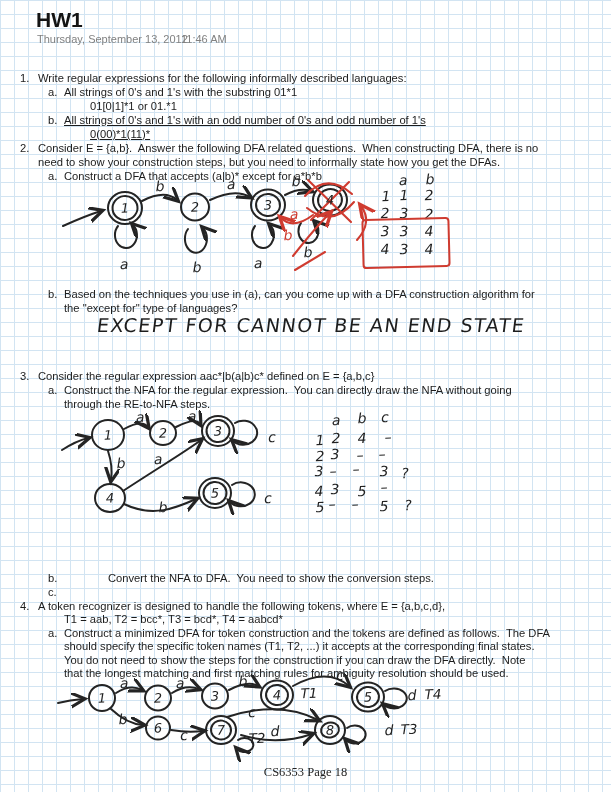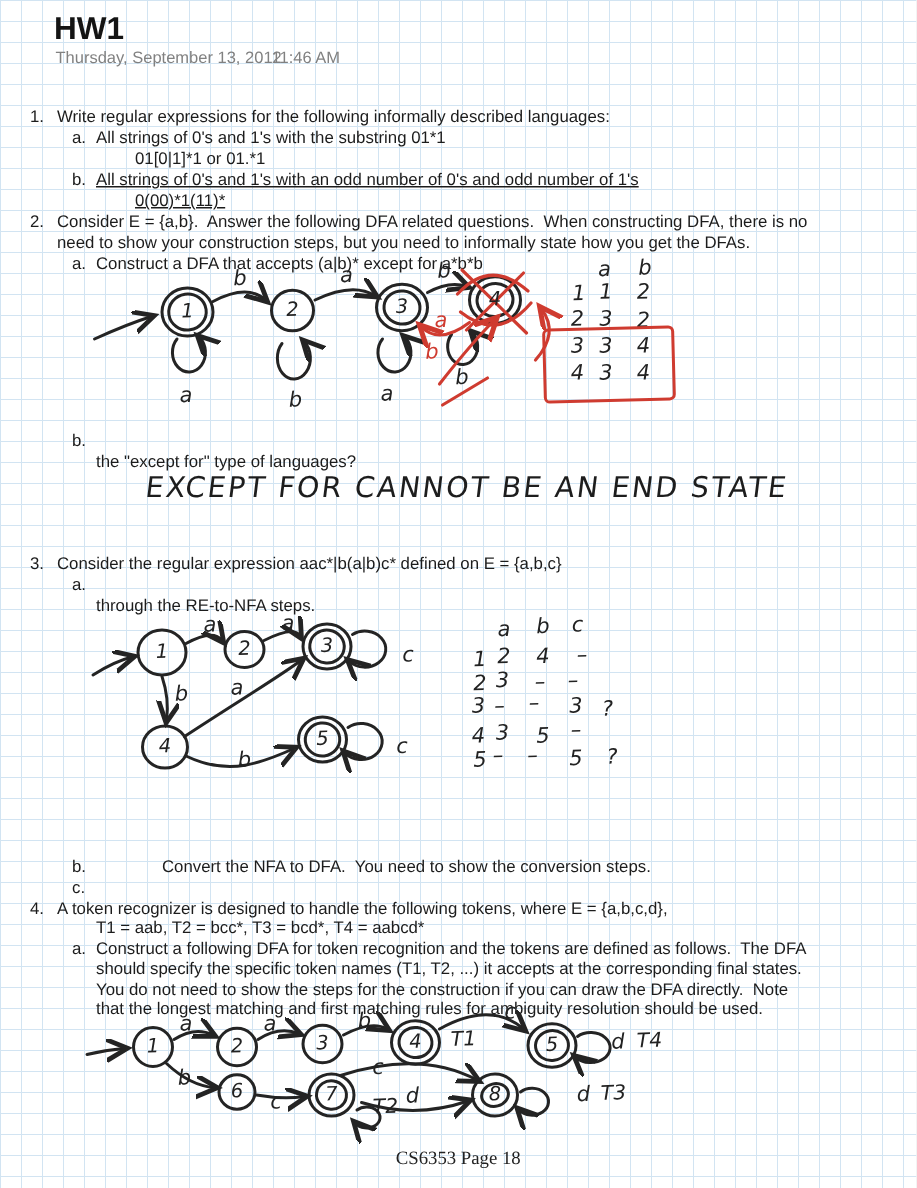--- a/index.html
+++ b/index.html
@@ -117,26 +117,28 @@
   <span class="hwl" style="left:429px;top:214px;">2</span>
   <span class="hwl" style="left:385px;top:231px;">3</span>
   <span class="hwl" style="left:404px;top:231px;">3</span>
   <span class="hwl" style="left:429px;top:231px;">4</span>
   <span class="hwl" style="left:385px;top:249px;">4</span>
   <span class="hwl" style="left:404px;top:249px;">3</span>
   <span class="hwl" style="left:429px;top:249px;">4</span>
   <div class="redbox" style="left:362px;top:218px;width:84px;height:46px;"></div>
 
   <div class="tline" style="left:48px;top:288px;">b.</div>
+  <div class="tline" style="left:64px;top:288px;">Based on the techniques you use in (a), can you come up with a DFA construction algorithm for</div>
   <div class="tline" style="left:64px;top:302px;">the "except for" type of languages?</div>
   <div class="hw-note" style="left:97px;top:314px;">EXCEPT FOR CANNOT BE AN END STATE</div>
 
   <div class="tline" style="left:20px;top:370px;">3.</div>
   <div class="tline" style="left:38px;top:370px;">Consider the regular expression aac*|b(a|b)c* defined on E = {a,b,c}</div>
   <div class="tline" style="left:48px;top:384px;">a.</div>
+  <div class="tline" style="left:64px;top:384px;">Construct the NFA for the regular expression.  You can directly draw the NFA without going</div>
   <div class="tline" style="left:64px;top:398px;">through the RE-to-NFA steps.</div>
 
   <svg class="sketch" style="left:58px;top:408px;" width="280" height="120" viewBox="0 0 280 120">
     <defs>
       <marker id="m2" markerWidth="9" markerHeight="9" refX="6" refY="3.5" orient="auto">
         <path d="M0,0 L7,3.5 L0,7" style="stroke:#242424;stroke-width:1.6;fill:none"></path>
       </marker>
     </defs>
     <path d="M4,42 Q18,33 30,30" marker-end="url(#m2)"></path>
     <ellipse cx="50" cy="27" rx="16" ry="15"></ellipse>
@@ -194,21 +196,21 @@
   <span class="hwl" style="left:384px;top:506px;">5</span>
   <span class="hwl" style="left:408px;top:505px;">?</span>
 
   <div class="tline" style="left:48px;top:572px;">b.</div>
   <div class="tline" style="left:64px;top:572px;margin-left:44px;">Convert the NFA to DFA.  You need to show the conversion steps.</div>
   <div class="tline" style="left:48px;top:586px;">c.</div>
   <div class="tline" style="left:20px;top:600px;">4.</div>
   <div class="tline" style="left:38px;top:600px;">A token recognizer is designed to handle the following tokens, where E = {a,b,c,d},</div>
   <div class="tline" style="left:64px;top:613px;">T1 = aab, T2 = bcc*, T3 = bcd*, T4 = aabcd*</div>
   <div class="tline" style="left:48px;top:627px;">a.</div>
-  <div class="tline" style="left:64px;top:627px;">Construct a following DFA for token recognition and the tokens are defined as follows.  The DFA</div>
+  <div class="tline" style="left:64px;top:627px;">Construct a minimized DFA for token construction and the tokens are defined as follows.  The DFA</div>
   <div class="tline" style="left:64px;top:640px;">should specify the specific token names (T1, T2, ...) it accepts at the corresponding final states.</div>
   <div class="tline" style="left:64px;top:667px;">that the longest matching and first matching rules for ambiguity resolution should be used.</div>
   <div class="tline" style="left:64px;top:654px;">You do not need to show the steps for the construction if you can draw the DFA directly.  Note</div>
 
   <svg class="sketch" style="left:55px;top:672px;" width="435" height="100" viewBox="0 0 435 100">
     <defs>
       <marker id="m3" markerWidth="9" markerHeight="9" refX="6" refY="3.5" orient="auto">
         <path d="M0,0 L7,3.5 L0,7" style="stroke:#242424;stroke-width:1.6;fill:none"></path>
       </marker>
     </defs>

